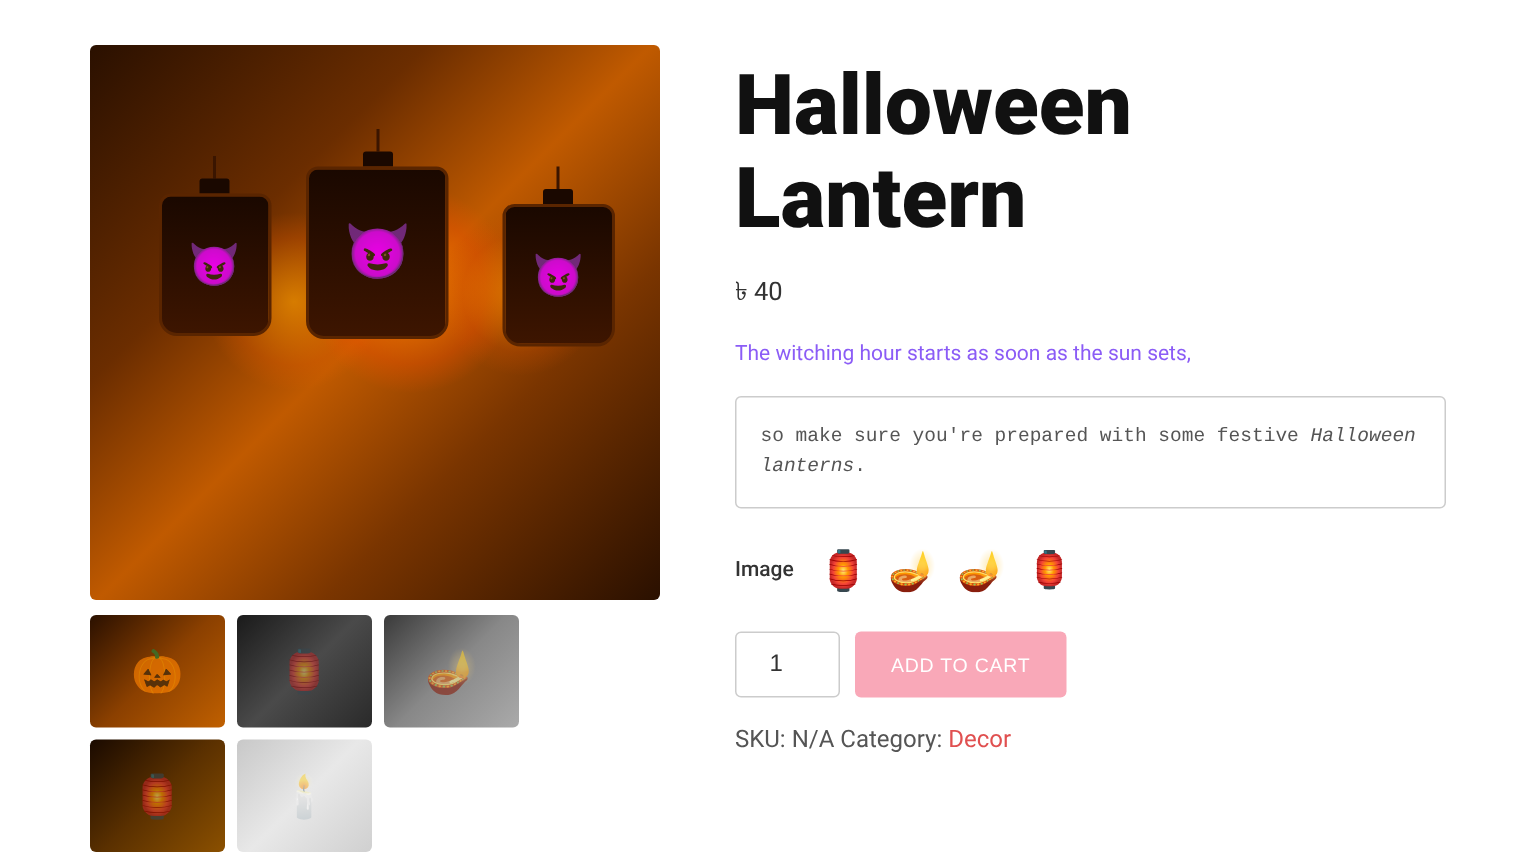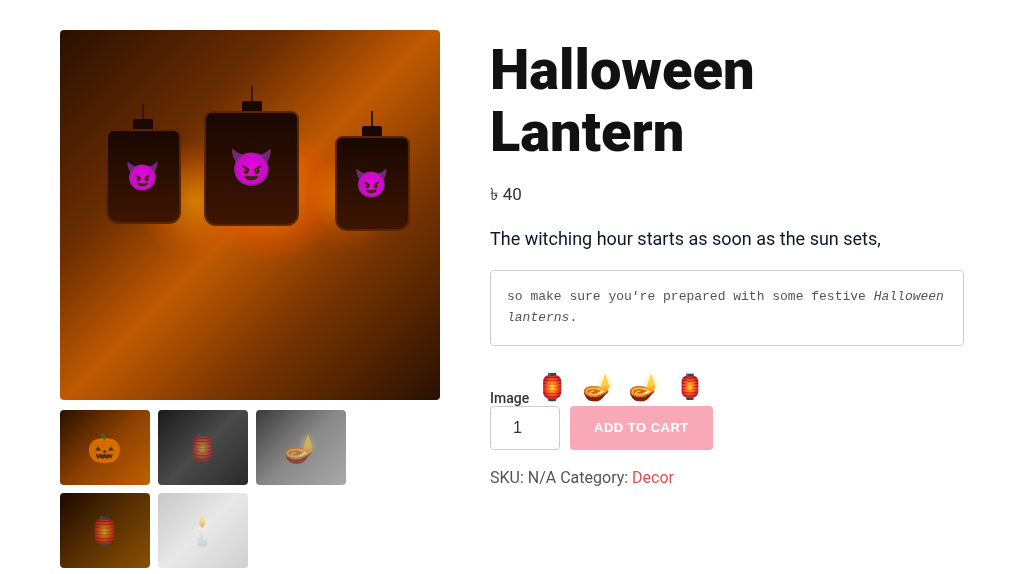--- a/index.html
+++ b/index.html
@@ -164,42 +164,43 @@
       line-height: 1.1;
       color: #111;
       margin-bottom: 18px;
     }
     .product-price {
       font-size: 17px;
       color: #333;
       margin-bottom: 16px;
     }
     .product-description {
-      font-size: 18px;
-      color: #0f172a;
+      font-size: 14px;
+      color: #8b5cf6;
       margin-bottom: 16px;
       line-height: 1.6;
     }
     .product-text-box {
       border: 1px solid #ccc;
       border-radius: 4px;
       padding: 16px 16px;
       font-size: 13px;
       color: #555;
       font-family: 'Courier New', monospace;
       margin-bottom: 22px;
       line-height: 1.6;
     }
     .product-text-box em {
       font-style: italic;
     }
     .variant-section {
       display: flex;
-      align-items: flex-end;
-      gap: 4px;
+      align-items: center;
+      gap: 14px;
+      margin-bottom: 22px;
     }
     .variant-label {
       font-size: 14px;
       color: #333;
       font-weight: 500;
     }
     .variant-images {
       display: flex;
       gap: 8px;
       align-items: center;
@@ -233,21 +234,21 @@
       outline: none;
     }
     .add-to-cart-btn {
       height: 44px;
       padding: 0 24px;
       background: #f9a8b8;
       color: #fff;
       border: none;
       border-radius: 4px;
       font-size: 13px;
-      font-weight: 700;
+      font-weight: 400;
       letter-spacing: 0.5px;
       cursor: pointer;
       text-transform: uppercase;
     }
     .product-meta {
       font-size: 16px;
       color: #555;
     }
     .product-meta a {
       color: #e05050;

